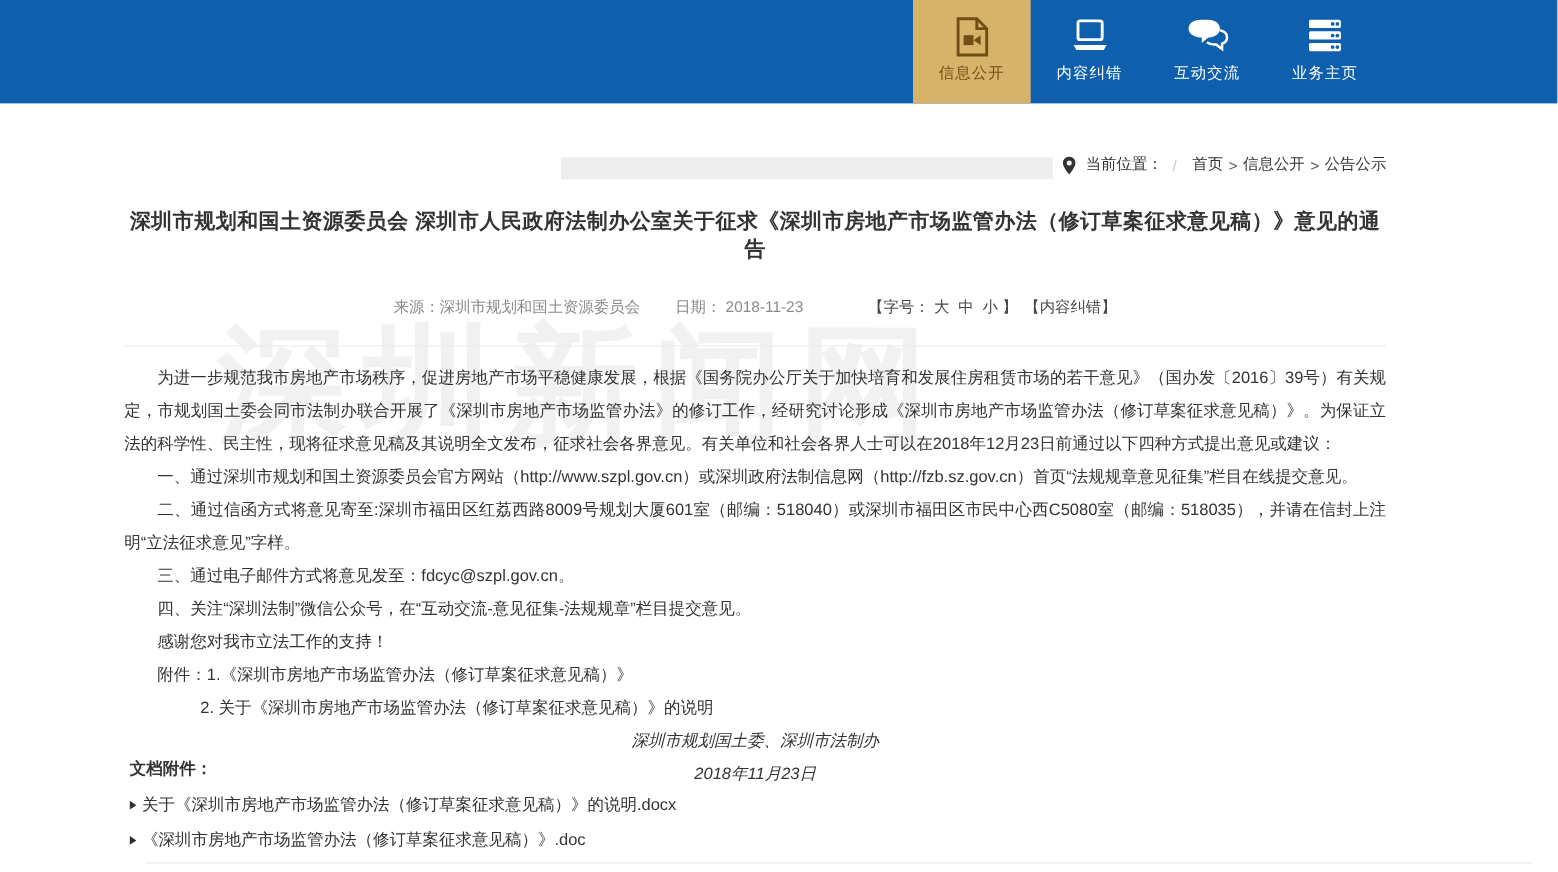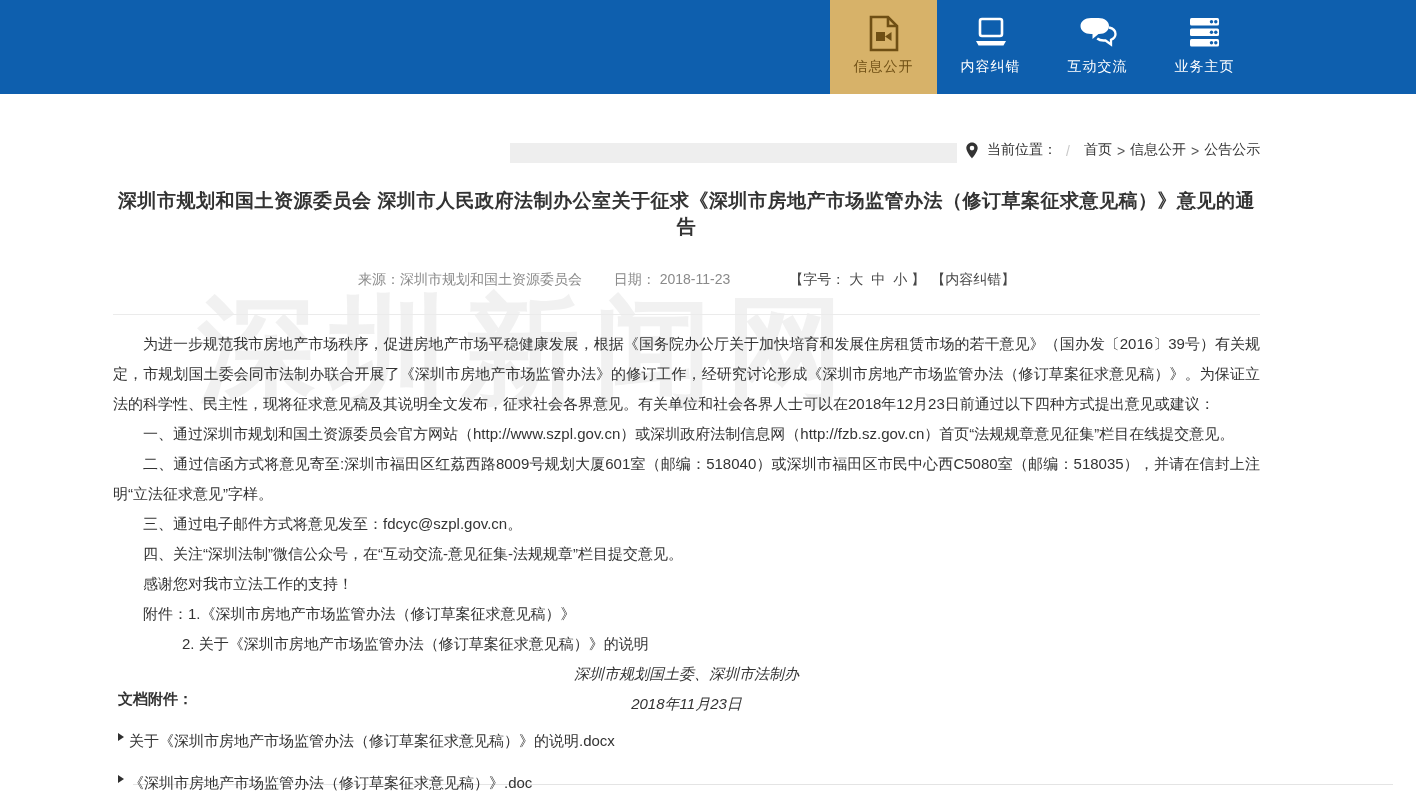--- a/index.html
+++ b/index.html
@@ -16,21 +16,21 @@
   .brand-title { font-size:26px; font-weight:bold; letter-spacing:1.5px; line-height:30px; }
   .brand-sub { font-size:12.5px; margin-top:5px; line-height:17.5px; color:#fdfdfd; font-weight:400; }
   .nav { margin-left:auto; margin-right:158px; display:flex; }
   .nav-tab { width:107px; height:94px; display:flex; flex-direction:column; align-items:center; padding-top:12px; color:#fff; cursor:pointer; }
   .nav-tab .icon { height:42px; display:flex; align-items:center; justify-content:center; }
   .nav-tab .label { font-size:14px; margin-top:4px; letter-spacing:1px; }
   .nav-tab.active { background:#d7b269; color:#6f4f14; }
 
   
   .crumb-bar { position:absolute; top:143px; left:510px; width:447px; height:20px; background:#eeeeee; }
-  .crumb { position:absolute; top:141px; left:966px; display:flex; align-items:flex-end; font-size:14px; color:#333; white-space:nowrap; }
+  .crumb { position:absolute; top:141px; left:966px; display:flex; align-items:center; font-size:14px; color:#333; white-space:nowrap; }
   .crumb .pin { margin-right:9px; display:flex; align-items:center; }
   .crumb .loc { color:#333; }
   .crumb .slash { color:#c9c9c9; margin:0 9px; }
   .crumb a { color:#333; text-decoration:none; margin:0 5px; cursor:pointer; }
   .crumb .gt { color:#555; }
 
   
   .wm { position:absolute; z-index:0; color:rgba(120,120,120,0.10); font-weight:bold; pointer-events:none; white-space:nowrap; }
   .wm1 { top:272px; left:198px; font-size:118px; letter-spacing:14px;text-align:right; }
   .wm2 { top:408px; left:206px; font-size:112px; letter-spacing:4px; color:rgba(120,120,120,0.08); }
@@ -46,21 +46,21 @@
   .divider { margin-top:25px; border-bottom:1px solid #ebebeb; }
   .body { margin-top:14px; font-size:15px; line-height:30px; color:#333; text-align:justify; }
   .body p.indent { text-indent:2em; }
   .body p.indent2 { text-indent:4.6em; text-align:left; }
   .body p.right { text-align:center; text-indent:0;font-style:italic; }
 
   
   .attach { position:absolute; top:690px; left:118px; z-index:1; font-size:15px; color:#333; }
   .attach-h { font-weight:bold; }
   .attach-item { margin-top:13px; display:flex; align-items:center; cursor:pointer; }
-  .attach-item a { color:#333; text-decoration:none;margin-top:10px; }
+  .attach-item a { color:#333; text-decoration:none; }
   .tri { width:0; height:0; border-left:6px solid #2f2f2f; border-top:4.5px solid transparent; border-bottom:4.5px solid transparent; margin-right:5px; }
 
   .bottom-line { position:absolute; top:784px; left:133px; width:1260px; border-top:1px solid #e4e4e4; }
 </style>
 </head>
 <body>
 
 <div class="page">
 
   <div class="header">

